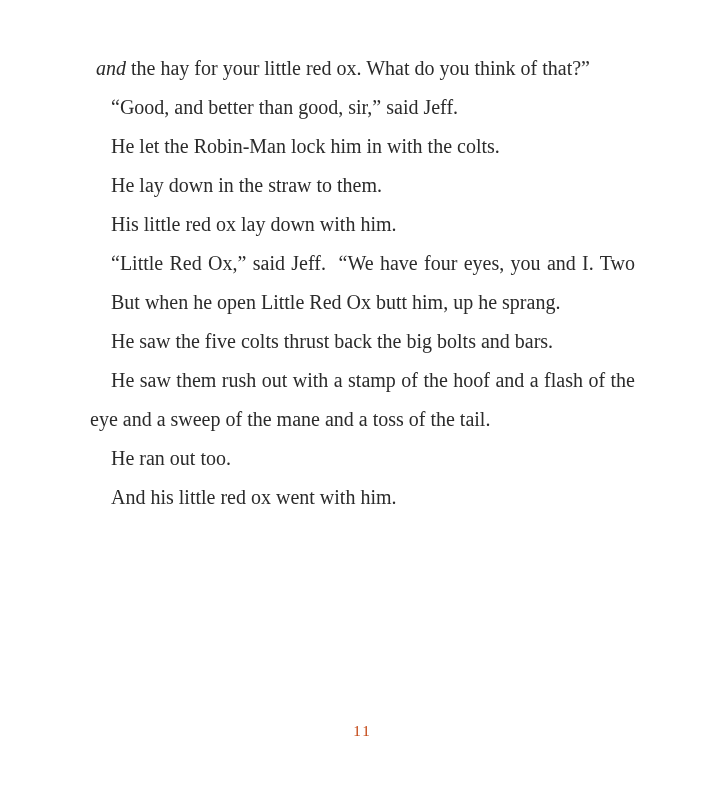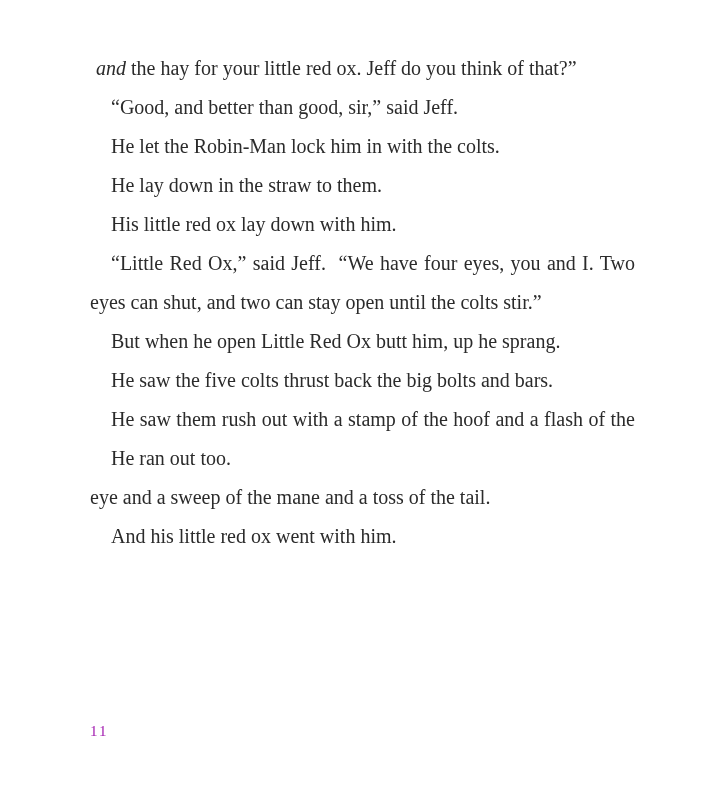--- a/index.html
+++ b/index.html
@@ -38,40 +38,39 @@
     text-align-last: justify;
   }
   .line em {
     font-style: italic;
   }
   .folio {
     position: absolute;
     top: 722px;
     left: 90px;
     width: 545px;
-    text-align: left;
+    text-align: center;
     font-size: 15px;
     line-height: 18px;
     letter-spacing: 2px;
-    color: #a21caf;
+    color: #c2410c;
   }
 </style>
 </head>
 <body>
 
 <div class="book-page">
   <div class="text-block">
-      <div class="line first"><em>and</em><span> the hay for your little red ox. Jeff do you think of that?”</span></div>
+      <div class="line first"><em>and</em><span> the hay for your little red ox. What do you think of that?”</span></div>
       <div class="line indent"><span>“Good, and better than good, sir,” said Jeff.</span></div>
       <div class="line indent"><span>He let the Robin-Man lock him in with the colts.</span></div>
       <div class="line indent"><span>He lay down in the straw to them.</span></div>
       <div class="line indent"><span>His little red ox lay down with him.</span></div>
       <div class="line indent justify"><span>“Little Red Ox,” said Jeff.&nbsp; “We have four eyes, you and I. Two</span></div>
-      <div class="line"><span>eyes can shut, and two can stay open until the colts stir.”</span></div>
       <div class="line indent"><span>But when he open Little Red Ox butt him, up he sprang.</span></div>
       <div class="line indent"><span>He saw the five colts thrust back the big bolts and bars.</span></div>
       <div class="line indent justify"><span>He saw them rush out with a stamp of the hoof and a flash of the</span></div>
+      <div class="line"><span>eye and a sweep of the mane and a toss of the tail.</span></div>
       <div class="line indent"><span>He ran out too.</span></div>
-      <div class="line"><span>eye and a sweep of the mane and a toss of the tail.</span></div>
       <div class="line indent"><span>And his little red ox went with him.</span></div>
     </div>
   <div class="folio">11</div>
 </div>
 
 </body></html>

